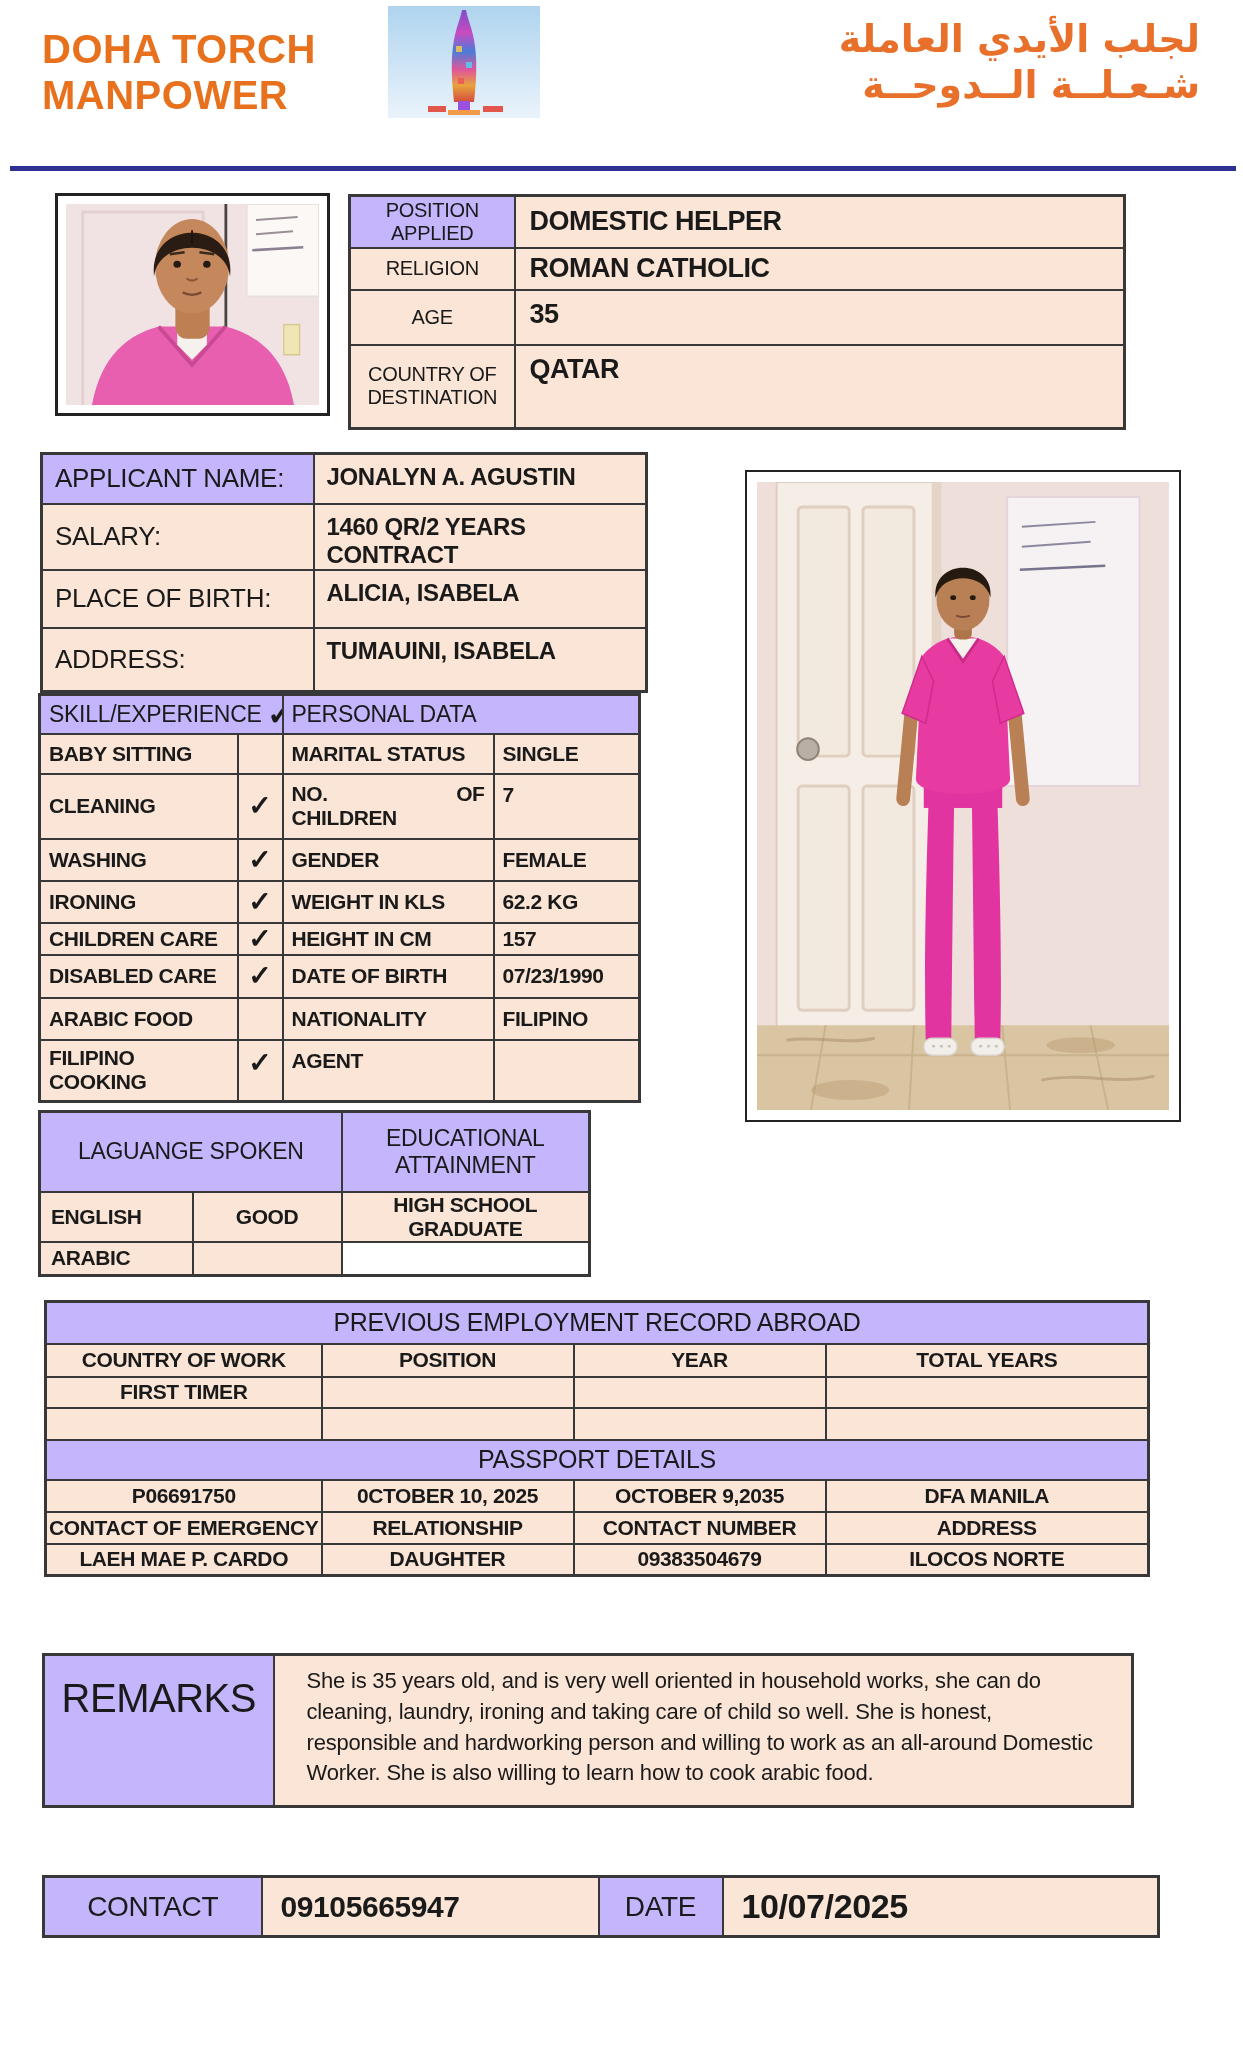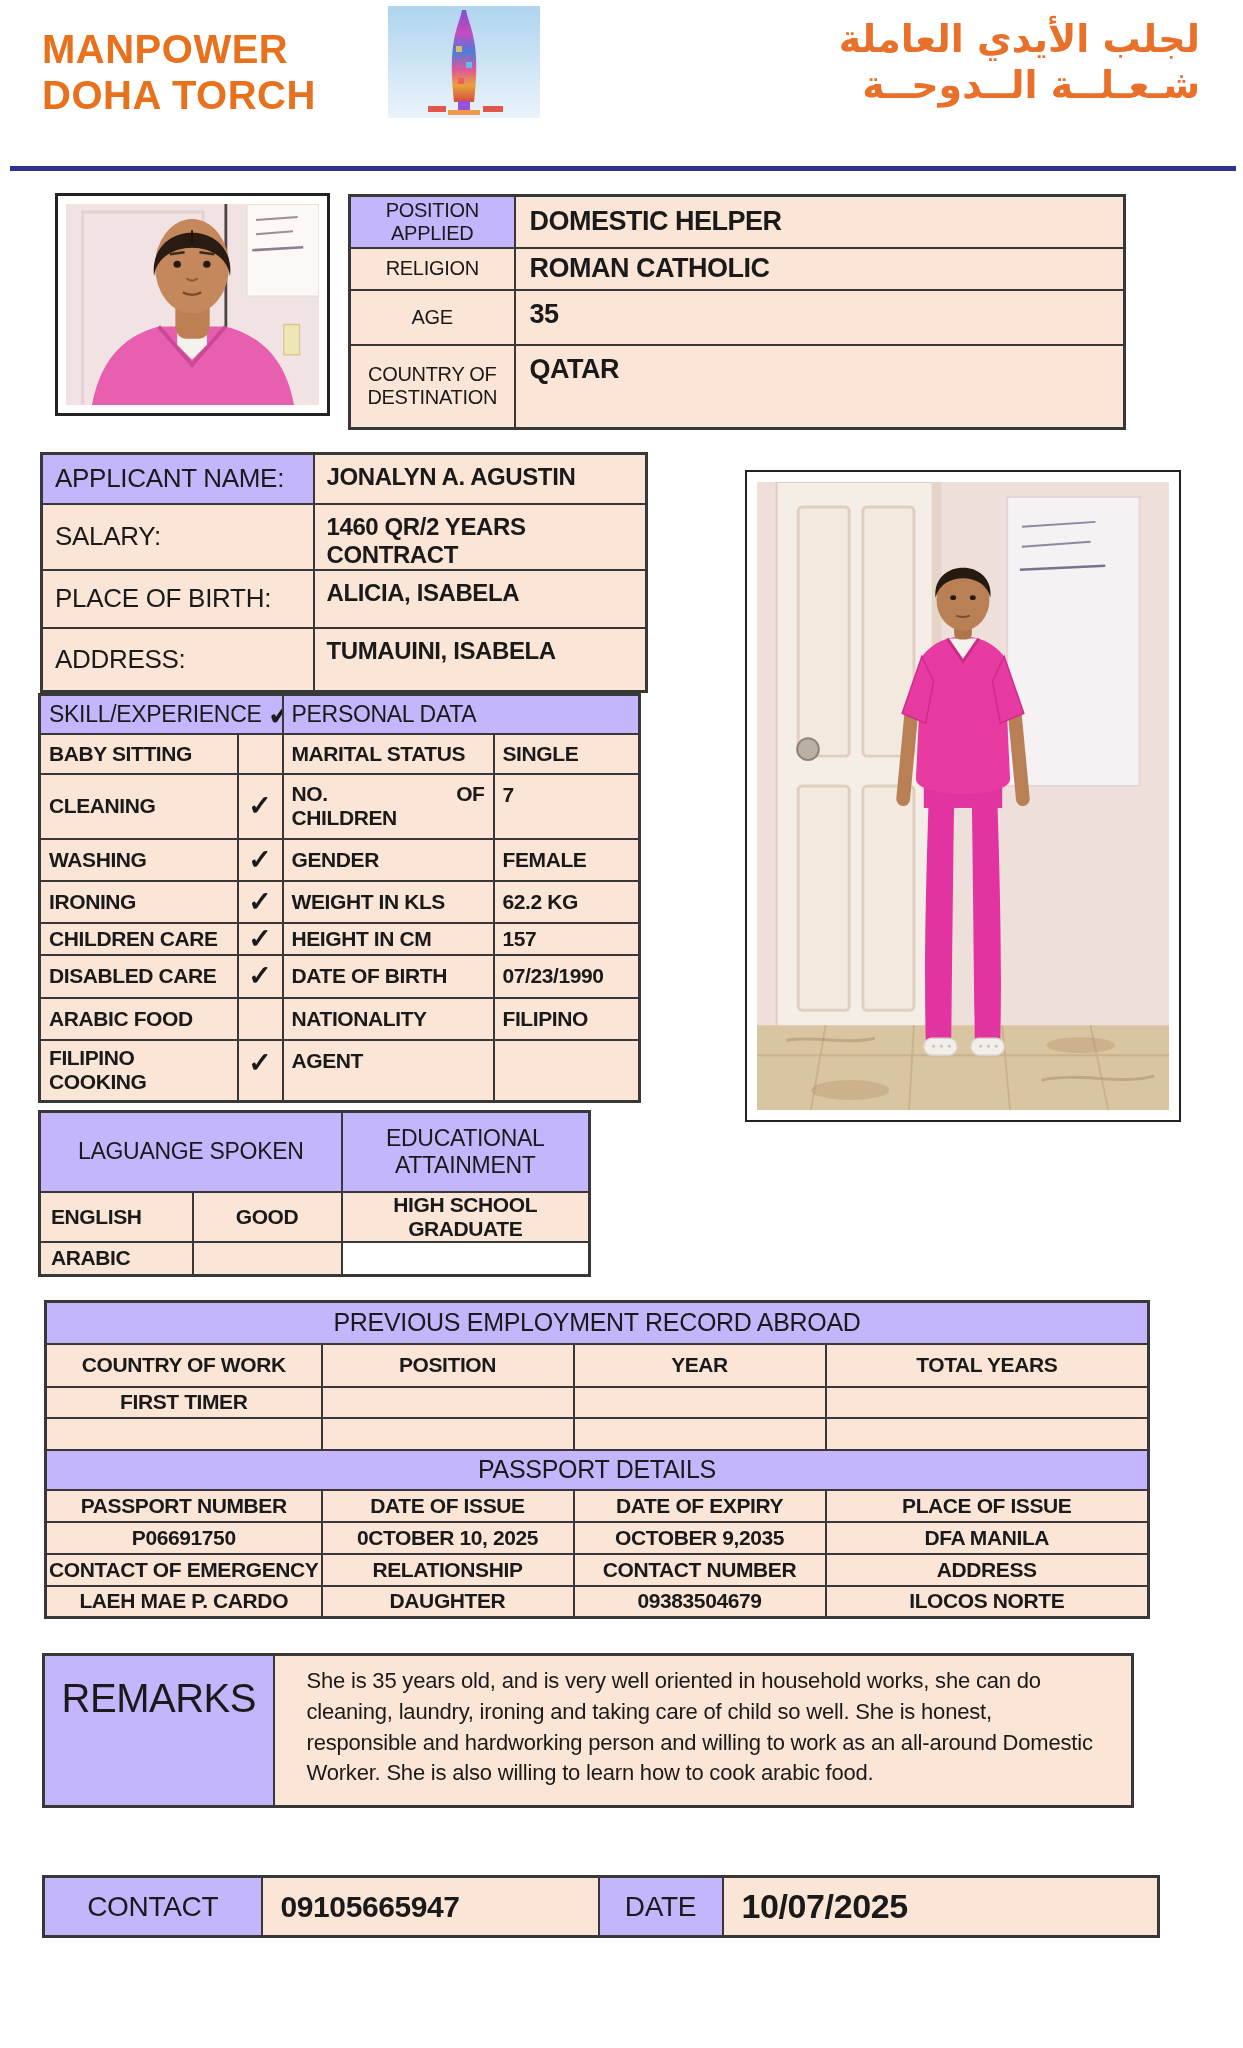--- a/index.html
+++ b/index.html
@@ -72,22 +72,22 @@
   .ct-lbl{text-align:center;font-size:28px;letter-spacing:-.3px;}
   .ct-num{font-weight:700;font-size:30px;padding-left:18px;letter-spacing:-.4px;}
   .ct-date{font-weight:700;font-size:34px;padding-left:18px;letter-spacing:-.4px;}
 </style>
 </head>
 <body>
 
 <div class="page">
 
   <div id="brand">
+    <div>DOHA TORCH</div>
     <div>MANPOWER</div>
-    <div>DOHA TORCH</div>
   </div>
 
   <div id="logo">
     <svg viewBox="0 0 152 112" preserveAspectRatio="none" aria-hidden="true">
       <defs>
         <linearGradient id="sky" x1="0" y1="0" x2="0" y2="1">
           <stop offset="0" stop-color="#AFD4EF"></stop>
             <stop offset="1" stop-color="#EAF3FB"></stop>
         </linearGradient>
         <linearGradient id="torch" x1="0" y1="0" x2="0" y2="1">
@@ -339,46 +339,40 @@
     <colgroup>
         <col style="width:276px">
         <col style="width:252px">
         <col style="width:252px">
         <col>
       </colgroup>
     <tbody>
         <tr style="height:42px">
       <td class="fill-h emp-title" colspan="4">PREVIOUS EMPLOYMENT RECORD ABROAD</td>
     </tr>
-    <tr style="height:43px">
+    <tr style="height:33px">
       <td class="fill-l emp-h">COUNTRY OF WORK</td>
       <td class="fill-l emp-h">POSITION</td>
       <td class="fill-l emp-h">YEAR</td>
       <td class="fill-l emp-h">TOTAL YEARS</td>
     </tr>
     <tr style="height:31px">
       <td class="fill-l emp-v">FIRST TIMER</td>
       <td class="fill-l emp-v"></td>
       <td class="fill-l emp-v"></td>
       <td class="fill-l emp-v"></td>
     </tr>
     <tr style="height:32px">
       <td class="fill-l emp-v"></td>
       <td class="fill-l emp-v"></td>
       <td class="fill-l emp-v"></td>
       <td class="fill-l emp-v"></td>
     </tr>
     <tr style="height:40px">
       <td class="fill-h emp-title" colspan="4">PASSPORT DETAILS</td>
-    </tr>
-    <tr style="height:32px">
-      <td class="fill-l emp-h">PASSPORT NUMBER</td>
-      <td class="fill-l emp-h">DATE OF ISSUE</td>
-      <td class="fill-l emp-h">DATE OF EXPIRY</td>
-      <td class="fill-l emp-h">PLACE OF ISSUE</td>
     </tr>
     <tr style="height:32px">
       <td class="fill-l emp-v">P06691750</td>
       <td class="fill-l emp-v">0CTOBER 10, 2025</td>
       <td class="fill-l emp-v">OCTOBER 9,2035</td>
       <td class="fill-l emp-v">DFA MANILA</td>
     </tr>
     <tr style="height:32px">
       <td class="fill-l emp-h">CONTACT OF EMERGENCY</td>
       <td class="fill-l emp-h">RELATIONSHIP</td>

